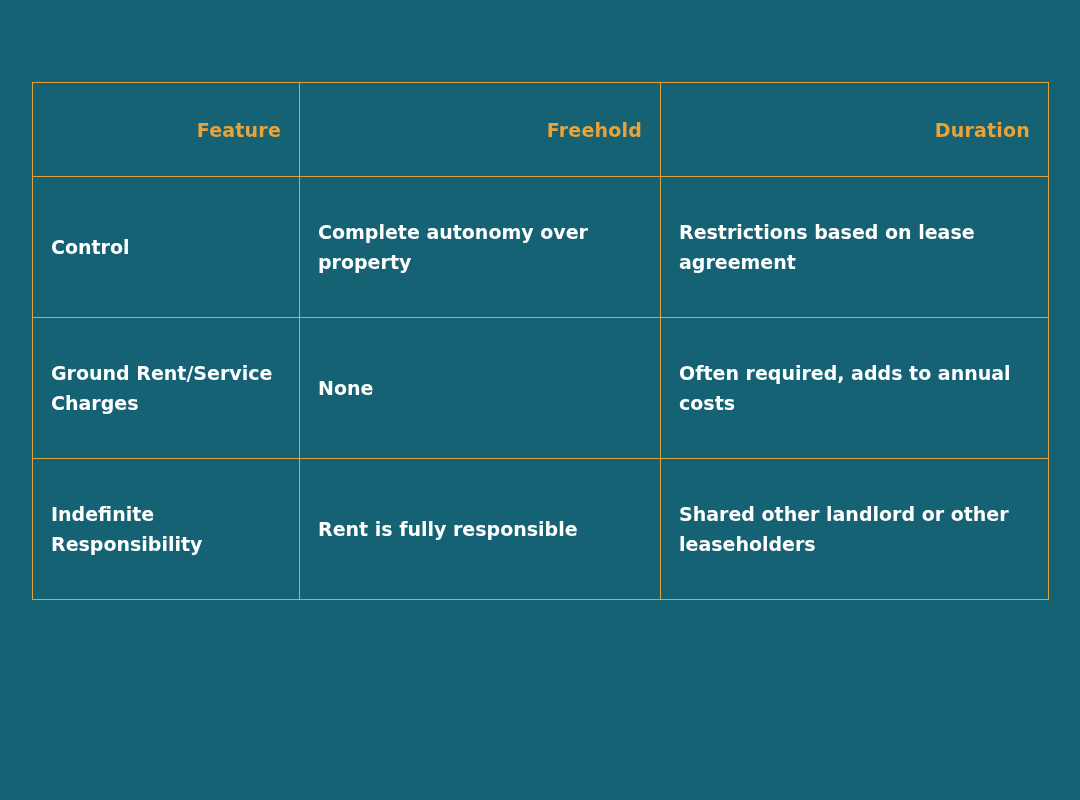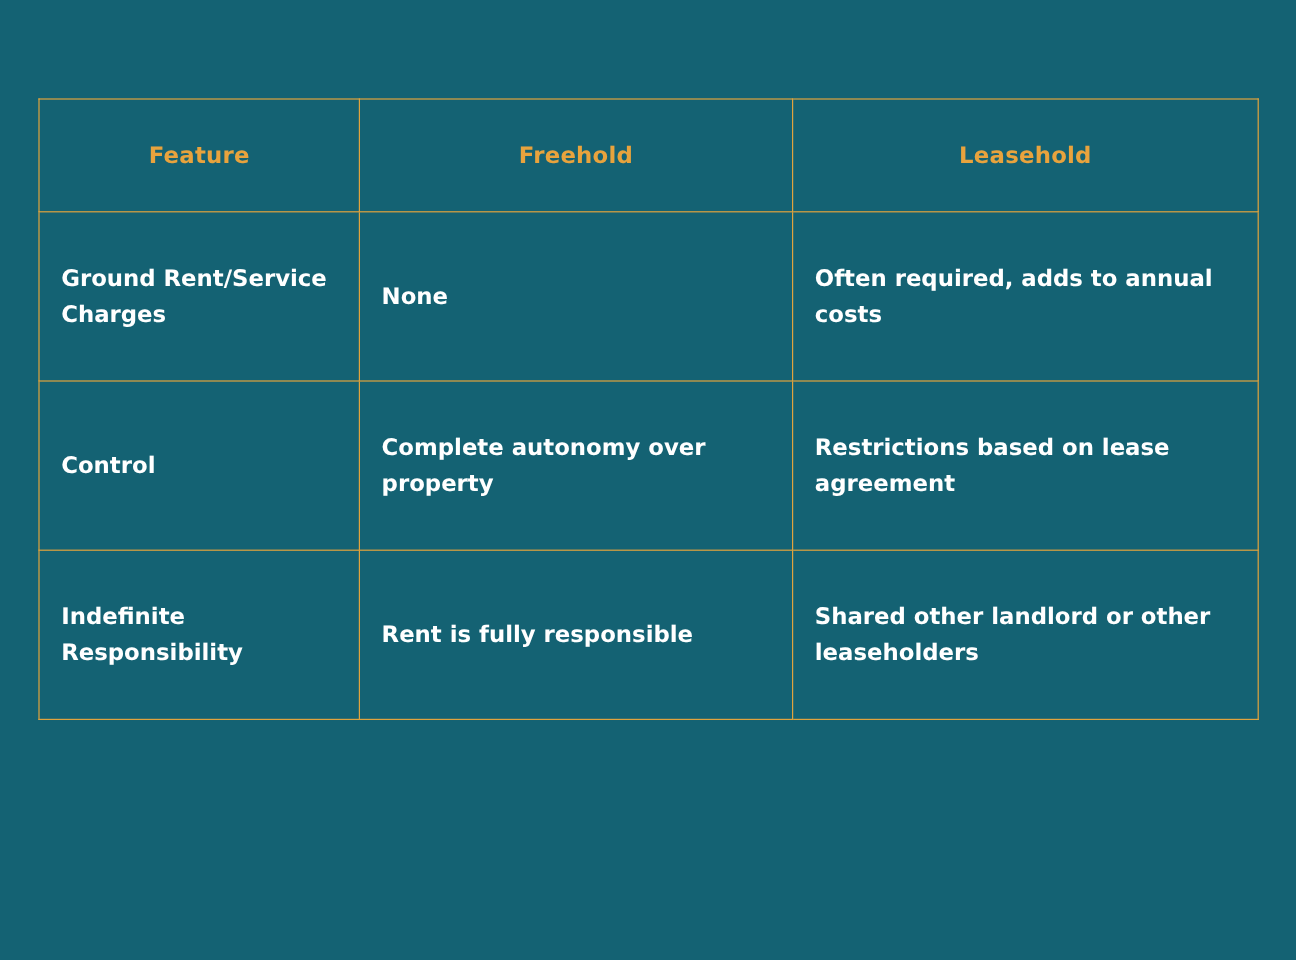--- a/index.html
+++ b/index.html
@@ -39,21 +39,21 @@
     border: 1px solid #e0a33e;
     vertical-align: middle;
     padding: 16px 18px;
     box-sizing: border-box;
   }
   table.compare thead th {
     height: 94px;
     color: #e8a33d;
     font-size: 19px;
     font-weight: bold;
-    text-align: center;
+    text-align: right;
     letter-spacing: 0.2px;
   }
   table.compare tbody td {
     height: 141px;
     color: #ffffff;
     font-size: 19px;
     font-weight: bold;
     line-height: 1.6;
     text-align: left;
   }
@@ -69,33 +69,33 @@
     <table class="compare">
       <colgroup>
         <col class="c0">
         <col class="c1">
         <col class="c2">
       </colgroup>
       <thead>
         <tr>
           <th>Feature</th>
           <th>Freehold</th>
-          <th>Leasehold</th>
+          <th>Duration</th>
         </tr>
       </thead>
       <tbody>
         <tr>
+          <td class="feature">Control</td>
+          <td>Complete autonomy over property</td>
+          <td>Restrictions based on lease agreement</td>
+        </tr>
+        <tr>
           <td class="feature">Ground Rent/Service Charges</td>
           <td>None</td>
           <td>Often required, adds to annual costs</td>
-        </tr>
-        <tr>
-          <td class="feature">Control</td>
-          <td>Complete autonomy over property</td>
-          <td>Restrictions based on lease agreement</td>
         </tr>
         <tr>
           <td class="feature">Indefinite Responsibility</td>
           <td>Rent is fully responsible</td>
           <td>Shared other landlord or other leaseholders</td>
         </tr>
       </tbody>
     </table>
   </div>
 </div>

